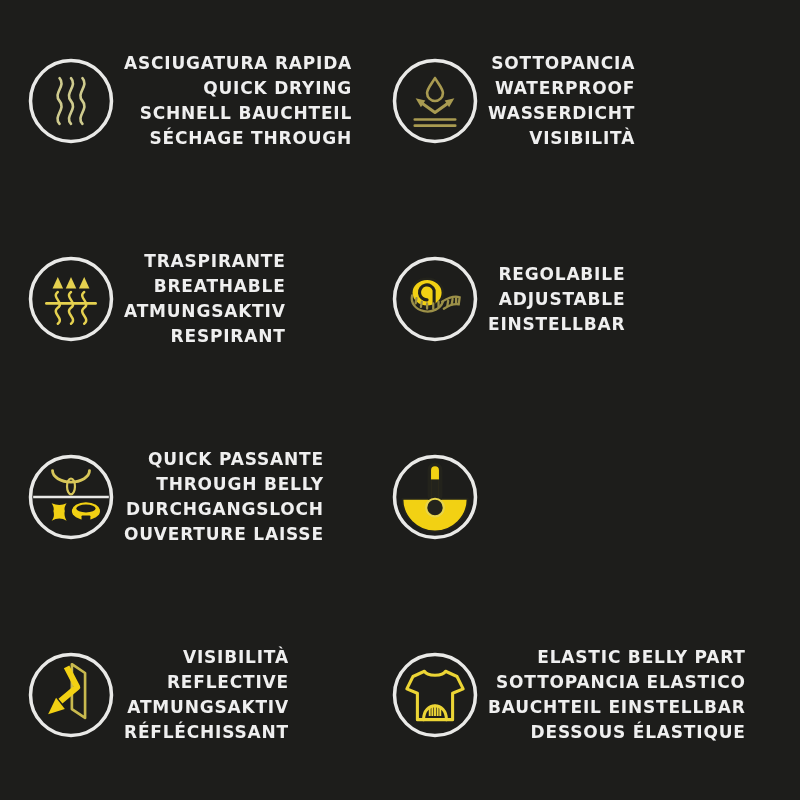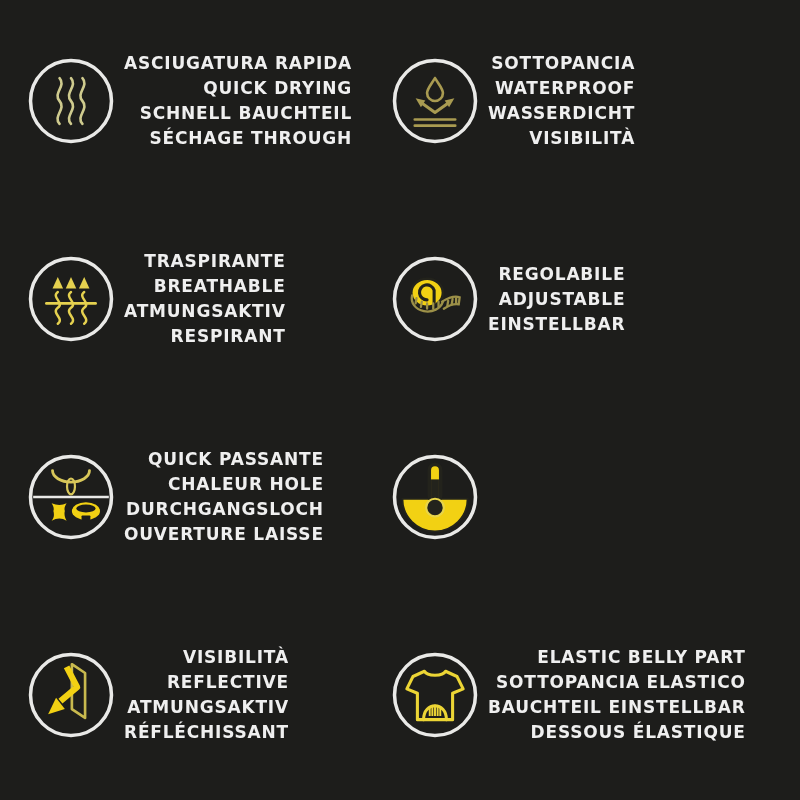--- a/index.html
+++ b/index.html
@@ -124,21 +124,21 @@
       <path d="M7,50 L93,50" style="stroke:#e9e9e7;stroke-width:3"></path>
       <path class="neck" d="M29,20 a21,13 0 0 0 42,0"></path>
       <ellipse cx="50" cy="38" rx="4.5" ry="9" class="neck" style="stroke-width:2.5"></ellipse>
       <path class="yfill" d="M28,57 Q37,61 45,57 C43,60 42,63 43,66 C42,70 43,73 45,77 Q37,72 28,77 C31,73 31,70 30,66 C31,63 30,60 28,57 Z"></path>
       <ellipse class="yfill" cx="67" cy="66" rx="16" ry="10"></ellipse>
       <ellipse cx="67" cy="63" rx="11" ry="4.5" style="fill:#1d1d1b"></ellipse>
       <rect x="62" y="71" width="10" height="5" rx="1" style="fill:#1d1d1b"></rect>
     </svg>
     <div class="lines">
       <div>QUICK PASSANTE</div>
-      <div>CHALEUR HOLE</div>
+      <div>THROUGH BELLY</div>
       <div>DURCHGANGSLOCH</div>
       <div>OUVERTURE LAISSE</div>
     </div>
   </div>
 
   <div class="item">
     <svg class="badge" viewBox="0 0 100 100">
       <circle class="ring" cx="50" cy="50" r="46"></circle>
       <path class="yfill" d="M13,52 A37,37 0 0 0 87,52 Z" style="stroke:#23231c;stroke-width:2"></path>
       <rect x="43.5" y="13" width="13" height="42" rx="6.5" class="yfill" style="stroke:#23231c;stroke-width:4"></rect>

